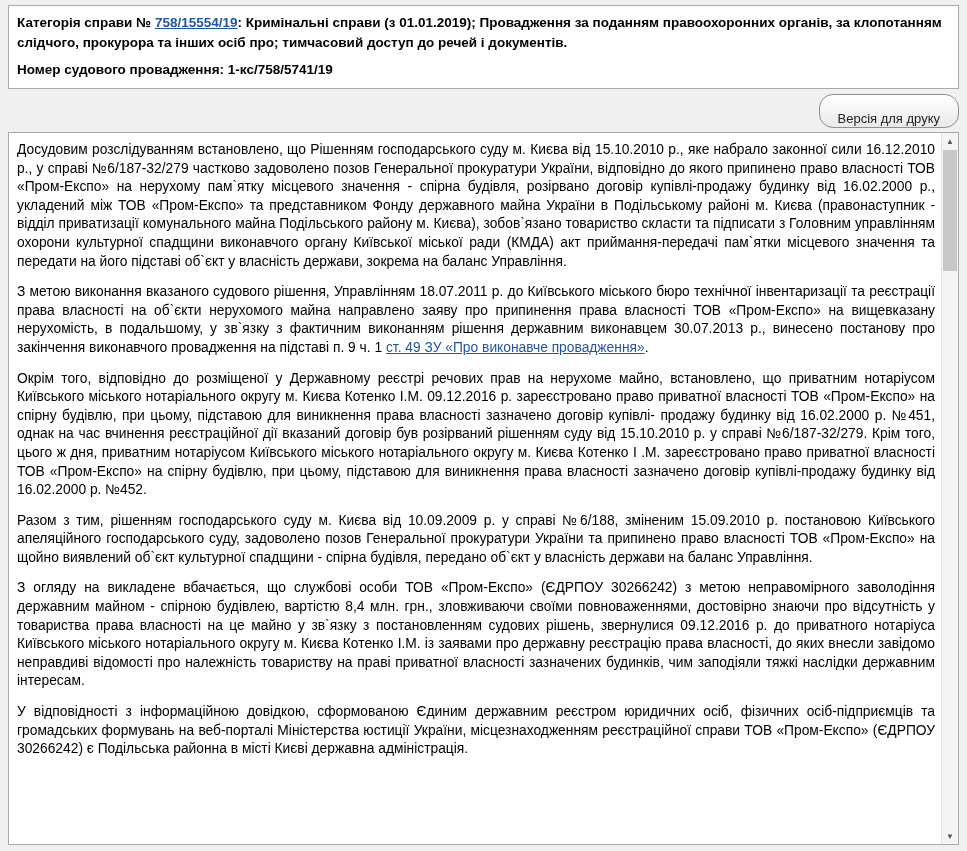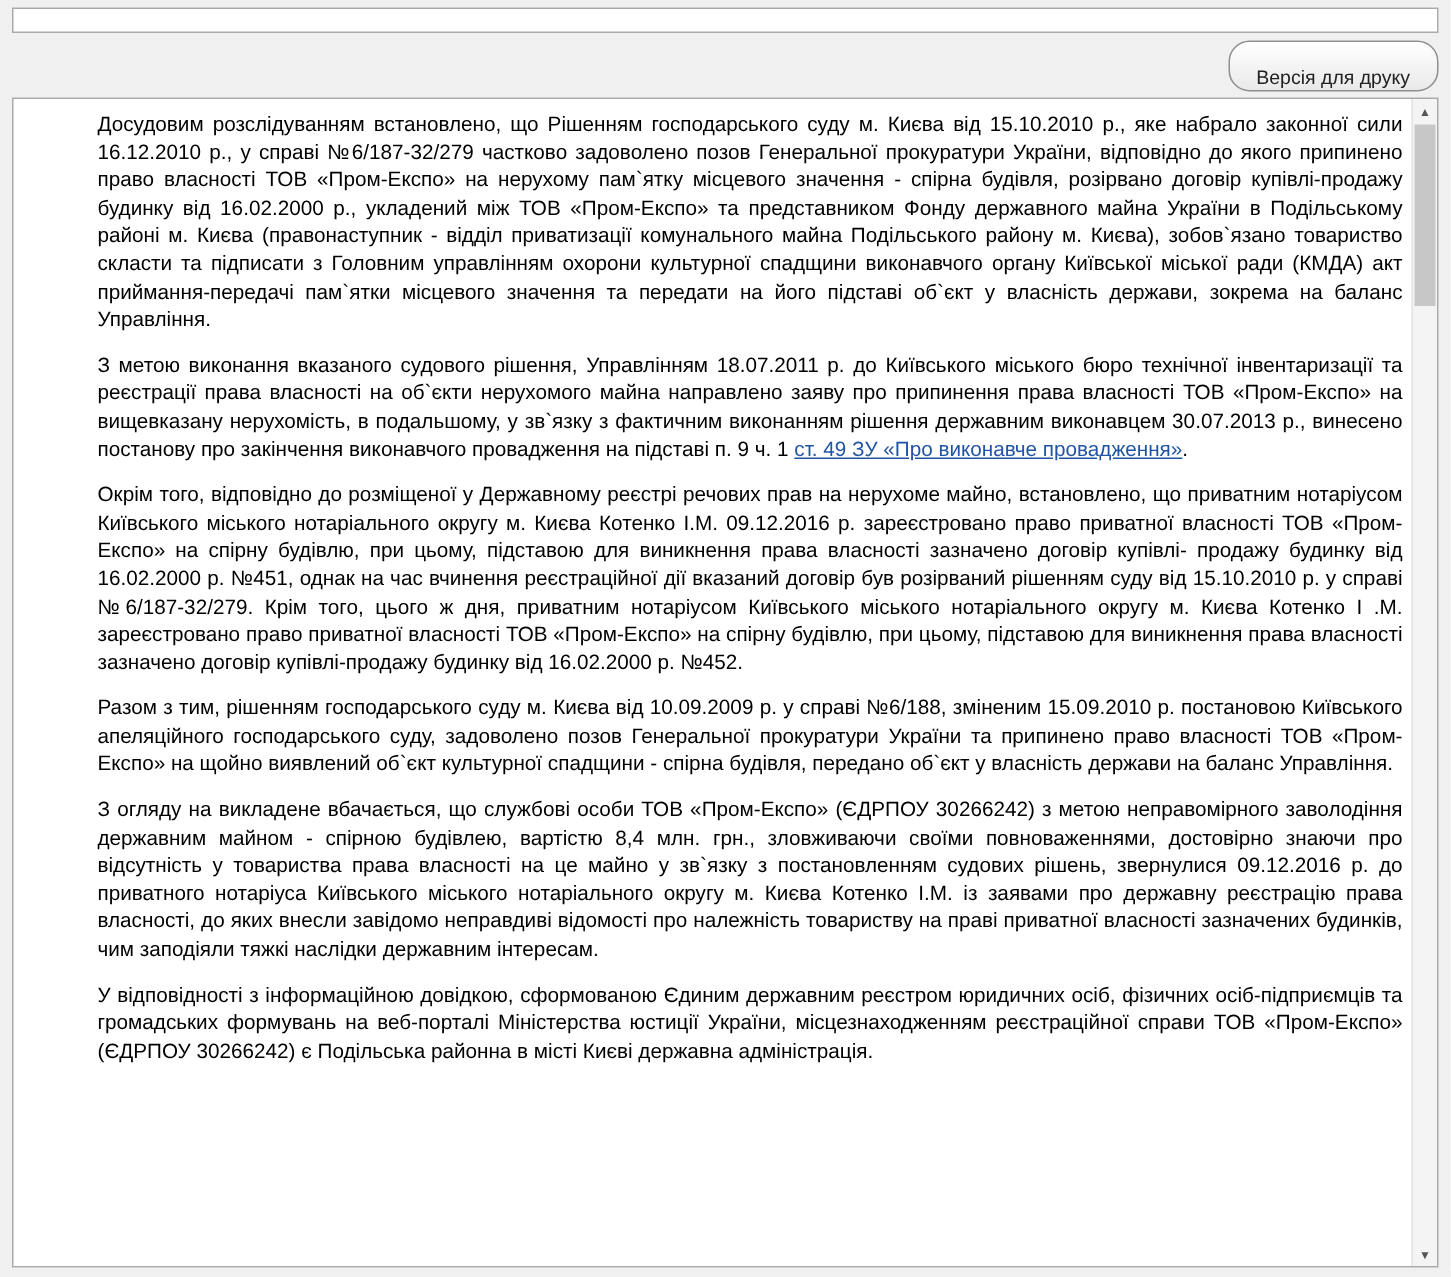--- a/index.html
+++ b/index.html
@@ -62,21 +62,20 @@
     overflow: hidden;
   }
   .doc {
     position: absolute;
     top: 0; left: 0; right: 17px; bottom: 0;
     padding: 8px 6px 6px 8px;
     overflow: hidden;
     font-size: 13.8px;
     line-height: 18.6px;
     text-align: justify;
-    margin-left: 48px;
   }
   .doc p { margin: 0 0 12px 0; }
   .scrollbar {
     position: absolute;
     top: 0; right: 0; bottom: 0;
     width: 17px;
     background: #f4f4f4;
     border-left: 1px solid #e3e3e3;
   }
   .sb-btn {
@@ -102,20 +101,22 @@
     background: #c7c7c7;
     cursor: pointer;
   }
 </style>
 </head>
 <body>
 
 <div class="page">
 
   <div class="panel header-box">
+    <p><span>Категорія справи № </span><a class="link" href="#">758/15554/19</a><span>: Кримінальні справи (з 01.01.2019); Провадження за поданням правоохоронних органів, за клопотанням слідчого, прокурора та інших осіб про; тимчасовий доступ до речей і документів.</span></p>
+    <p><span>Номер судового провадження:</span> <span>1-кс/758/5741/19</span></p>
   </div>
 
   <div class="toolbar">
     <button class="print-btn">Версія для друку</button>
   </div>
 
   <div class="panel content-box">
     <div class="doc">
       <p>Досудовим розслідуванням встановлено, що Рішенням господарського суду м. Києва від 15.10.2010 р., яке набрало законної сили 16.12.2010 р., у справі №6/187-32/279 частково задоволено позов Генеральної прокуратури України, відповідно до якого припинено право власності ТОВ «Пром-Експо» на нерухому пам`ятку місцевого значення - спірна будівля, розірвано договір купівлі-продажу будинку від 16.02.2000 р., укладений між ТОВ «Пром-Експо» та представником Фонду державного майна України в Подільському районі м. Києва (правонаступник - відділ приватизації комунального майна Подільського району м. Києва), зобов`язано товариство скласти та підписати з Головним управлінням охорони культурної спадщини виконавчого органу Київської міської ради (КМДА) акт приймання-передачі пам`ятки місцевого значення та передати на його підставі об`єкт у власність держави, зокрема на баланс Управління.</p>
       <p><span>З метою виконання вказаного судового рішення, Управлінням 18.07.2011 р. до Київського міського бюро технічної інвентаризації та реєстрації права власності на об`єкти нерухомого майна направлено заяву про припинення права власності ТОВ «Пром-Експо» на вищевказану нерухомість, в подальшому, у зв`язку з фактичним виконанням рішення державним виконавцем 30.07.2013 р., винесено постанову про закінчення виконавчого провадження на підставі п. 9 ч. 1 </span><a class="link" href="#">ст. 49 ЗУ «Про виконавче провадження»</a><span>.</span></p>

